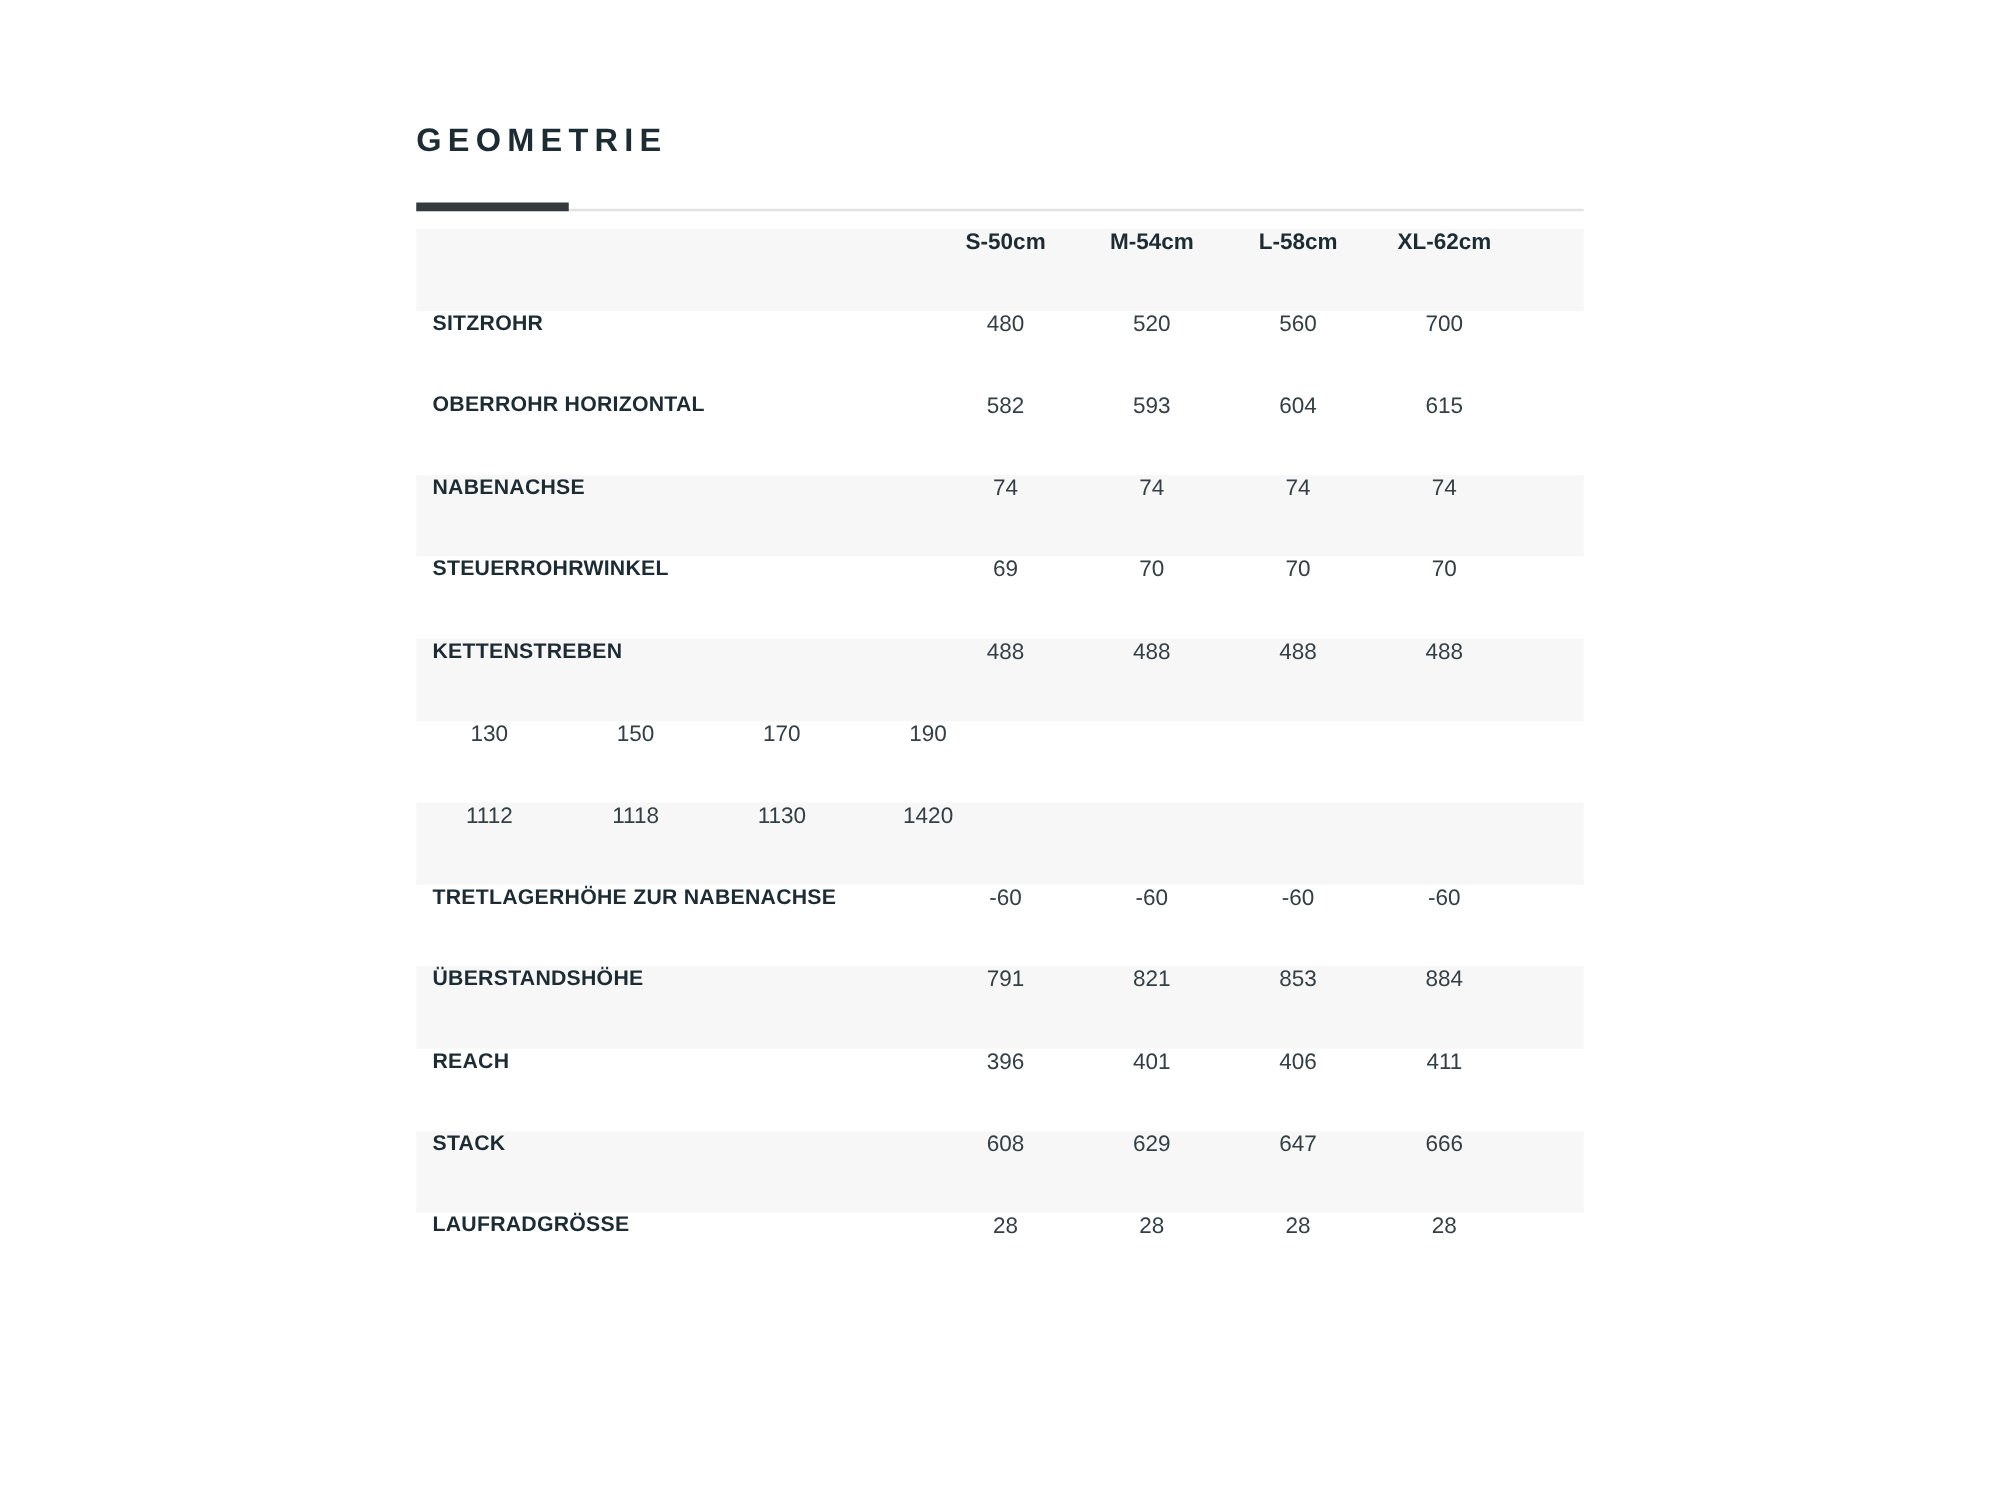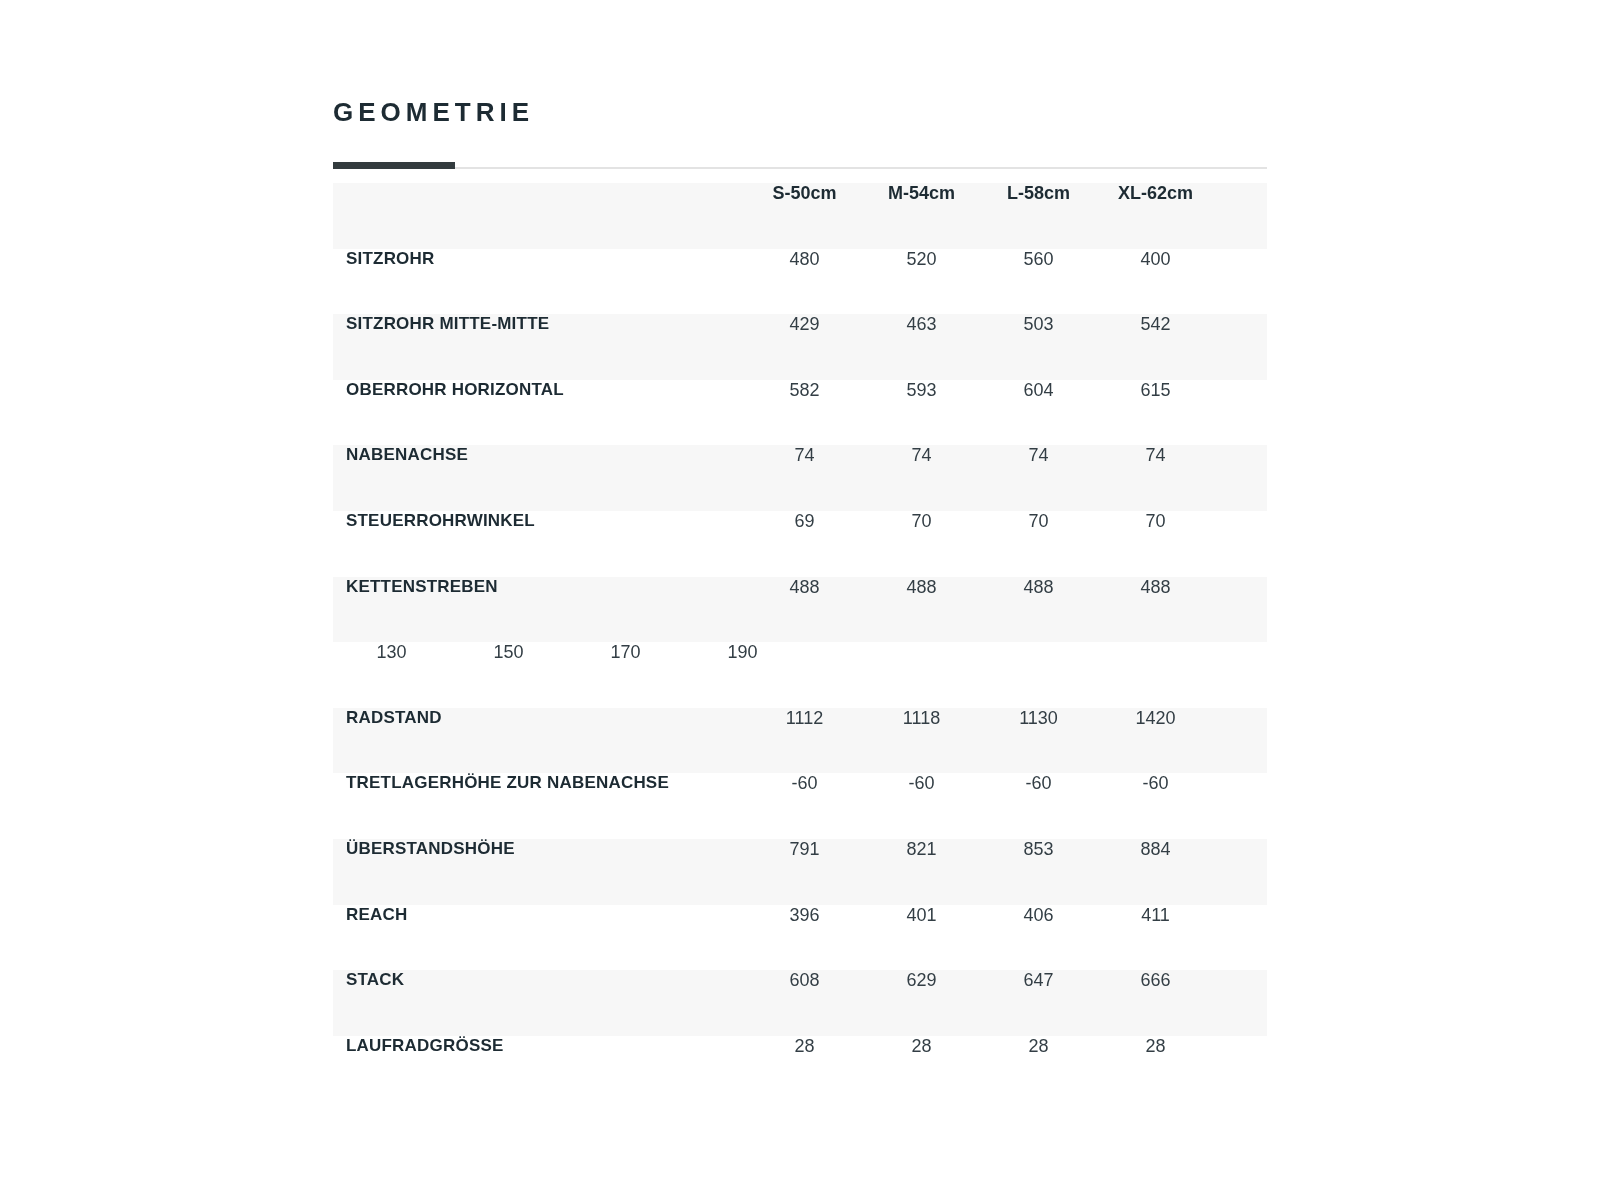--- a/index.html
+++ b/index.html
@@ -109,29 +109,21 @@
         <span class="cell val">XL-62cm</span>
         <span class="spacer"></span>
       </div>
     <div>
 
     <div class="row">
           <span class="cell label">SITZROHR</span>
           <span class="cell val">480</span>
           <span class="cell val">520</span>
           <span class="cell val">560</span>
-          <span class="cell val">400</span>
-          <span class="spacer"></span>
-        </div>
-        <div class="row shaded">
-          <span class="cell label">SITZROHR MITTE-MITTE</span>
-          <span class="cell val">429</span>
-          <span class="cell val">463</span>
-          <span class="cell val">503</span>
-          <span class="cell val">542</span>
+          <span class="cell val">700</span>
           <span class="spacer"></span>
         </div>
         <div class="row">
           <span class="cell label">OBERROHR HORIZONTAL</span>
           <span class="cell val">582</span>
           <span class="cell val">593</span>
           <span class="cell val">604</span>
           <span class="cell val">615</span>
           <span class="spacer"></span>
         </div>
@@ -160,21 +152,20 @@
           <span class="spacer"></span>
         </div>
         <div class="row">
           <span class="cell val">130</span>
           <span class="cell val">150</span>
           <span class="cell val">170</span>
           <span class="cell val">190</span>
           <span class="spacer"></span>
         </div>
         <div class="row shaded">
-          <span class="cell label">RADSTAND</span>
           <span class="cell val">1112</span>
           <span class="cell val">1118</span>
           <span class="cell val">1130</span>
           <span class="cell val">1420</span>
           <span class="spacer"></span>
         </div>
         <div class="row">
           <span class="cell label">TRETLAGERHÖHE ZUR NABENACHSE</span>
           <span class="cell val">-60</span>
           <span class="cell val">-60</span>

